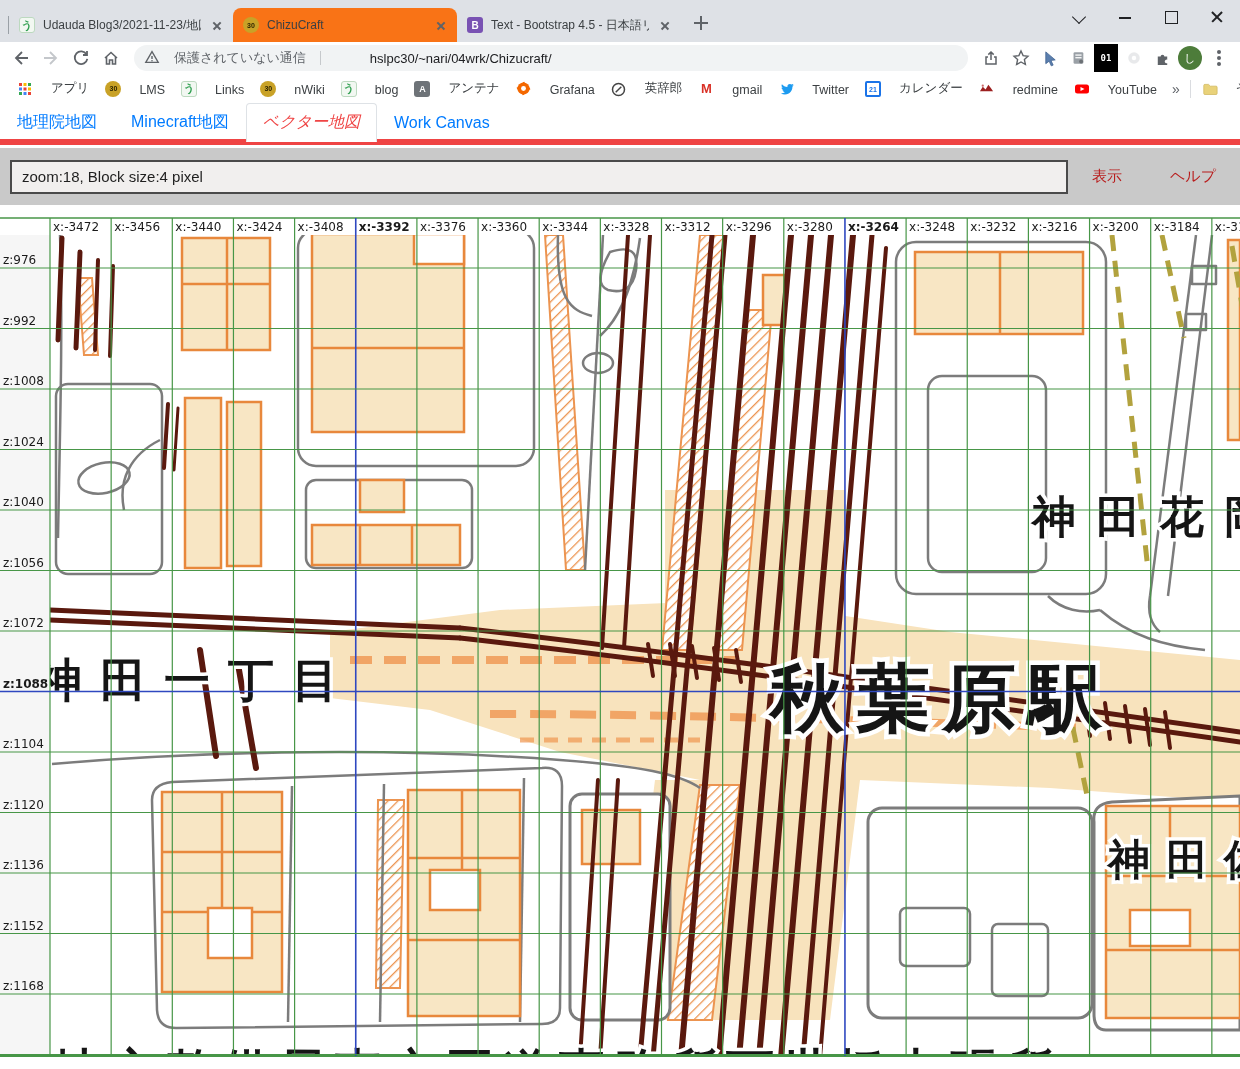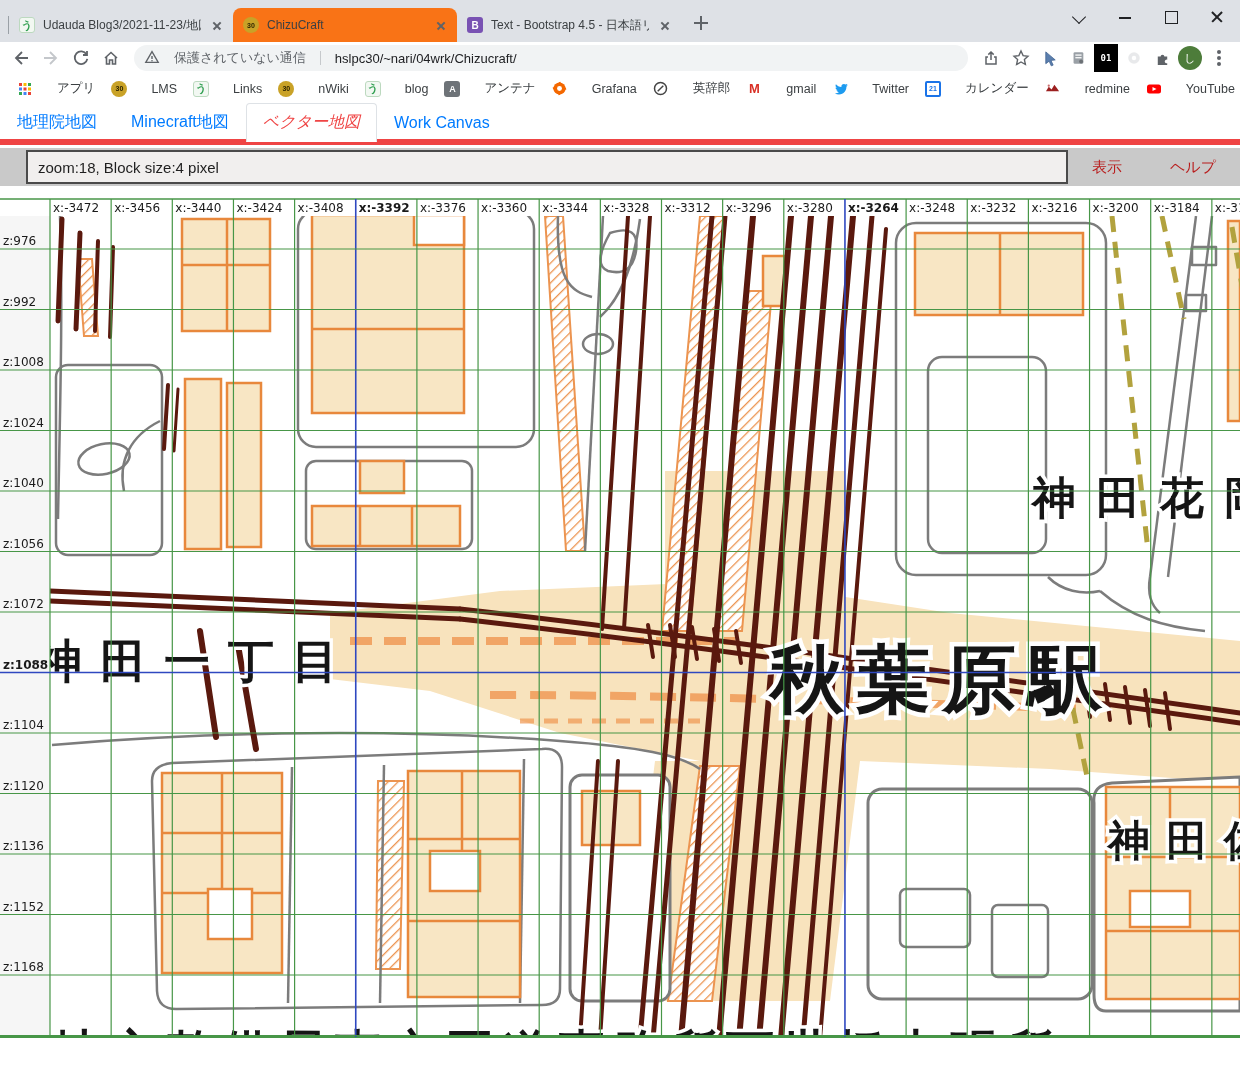--- a/index.html
+++ b/index.html
@@ -33,46 +33,46 @@
   .clsb::before,.clsb::after { content:""; position:absolute; left:16px; top:16px; width:14px; height:1.7px; background:#202124; }
   .clsb::before { transform:rotate(45deg);} .clsb::after { transform:rotate(-45deg);}
 
   
   .toolbar { height:32px; background:#fff; display:flex; align-items:center; padding:0 8px; gap:4px; }
   .tbtn { width:26px; height:26px; display:flex; align-items:center; justify-content:center; border-radius:50%; flex:0 0 26px; }
   .omnibox { flex:1; height:26px; background:#f1f3f4; border-radius:13px; display:flex; align-items:center;
              padding:0 10px; margin:0 6px; gap:14px; font-size:13px; min-width:0; }
   .sec-text { color:#5f6368; white-space:nowrap; }
   .omni-div { width:1px; height:14px; background:#c6c9cc; }
-  .url-text { color:#202124; white-space:nowrap; overflow:hidden; flex:1; }
+  .url-text { color:#202124; white-space:nowrap; overflow:hidden; flex:1;margin-left:35px; }
   .ext { width:24px; height:28px; display:flex; align-items:center; justify-content:center; flex:0 0 24px; }
   .badge01 { background:#000; color:#fff; font-size:9px; font-weight:bold; padding:2px 3px; font-family:"DejaVu Sans Mono",monospace; }
   .faded { opacity:.35; }
   .avatar { width:24px; height:24px; border-radius:50%; background:#4d7c3a; color:#fff; font-size:11px;
             display:flex; align-items:center; justify-content:center; }
   .kebab { width:4px; height:4px; background:#5f6368; border-radius:50%; position:relative; }
   .kebab::before,.kebab::after { content:""; position:absolute; left:0; width:4px; height:4px; background:#5f6368; border-radius:50%; }
   .kebab::before { top:-6px; } .kebab::after { top:6px; }
 
   
   .bookmarks { height:29px; background:#fff; display:flex; align-items:center; padding:0 10px; gap:2px; font-size:12.5px; color:#3c4043; }
-  .bm { display:flex; align-items:center; gap:24px; padding:3px 7px; border-radius:4px; white-space:nowrap; }
+  .bm { display:flex; align-items:flex-end; gap:18px; padding:3px 7px; border-radius:4px; white-space:nowrap; }
   .bm-ico { width:16px; height:16px; display:flex; align-items:center; justify-content:center; font-size:9px; font-weight:bold; border-radius:3px; flex:0 0 16px; }
   .bm-sep { width:1px; height:18px; background:#dadce0; margin:0 4px; }
   .chevmore { font-size:14px; color:#5f6368; padding:0 6px; }
   .right-group { margin-left:auto; display:flex; align-items:center; }
 
   
   .nav-tabs { display:flex; align-items:center; border-bottom:6px solid #ef4444; padding:2px 0 0 0; height:42px; background:#fff; }
   .nav-link { padding:8px 16px; font-size:16px; color:#007bff; cursor:pointer; border:1px solid transparent;
               border-radius:4px 4px 0 0; margin-bottom:-1px; white-space:nowrap; }
   .nav-link.active { color:#ef4444; background:#fff; border-color:#dee2e6 #dee2e6 #fff;font-style:italic; }
 
   
-  .control-row { margin-top:3px; height:38px; background:#c9c9c9; display:flex; align-items:center; padding:0 0 0 26px; }
+  .control-row { margin-top:3px; height:57px; background:#c9c9c9; display:flex; align-items:center; padding:0 0 0 10px; }
   .status-box { flex:1; height:34px; background:#f1efee; border:2px solid #4a4a4a; font-size:15px; color:#1f1f1f;
                 display:flex; align-items:center; padding:0 10px; }
   .flat-btn { font-size:15px; color:#b91c1c; padding:0 24px; background:none; border:none; font-family:Liberation Sans, sans-serif; }
 
   
   .map-wrap { position:relative; }
   .map-wrap svg { display:block; margin-top:3px; }
   .bld { fill:#f8e6c4; stroke:#e8883c; stroke-width:2.5; }
   .bln { stroke:#e8883c; stroke-width:2.5; fill:none; }
   .tan { fill:#f8e3bd; }

